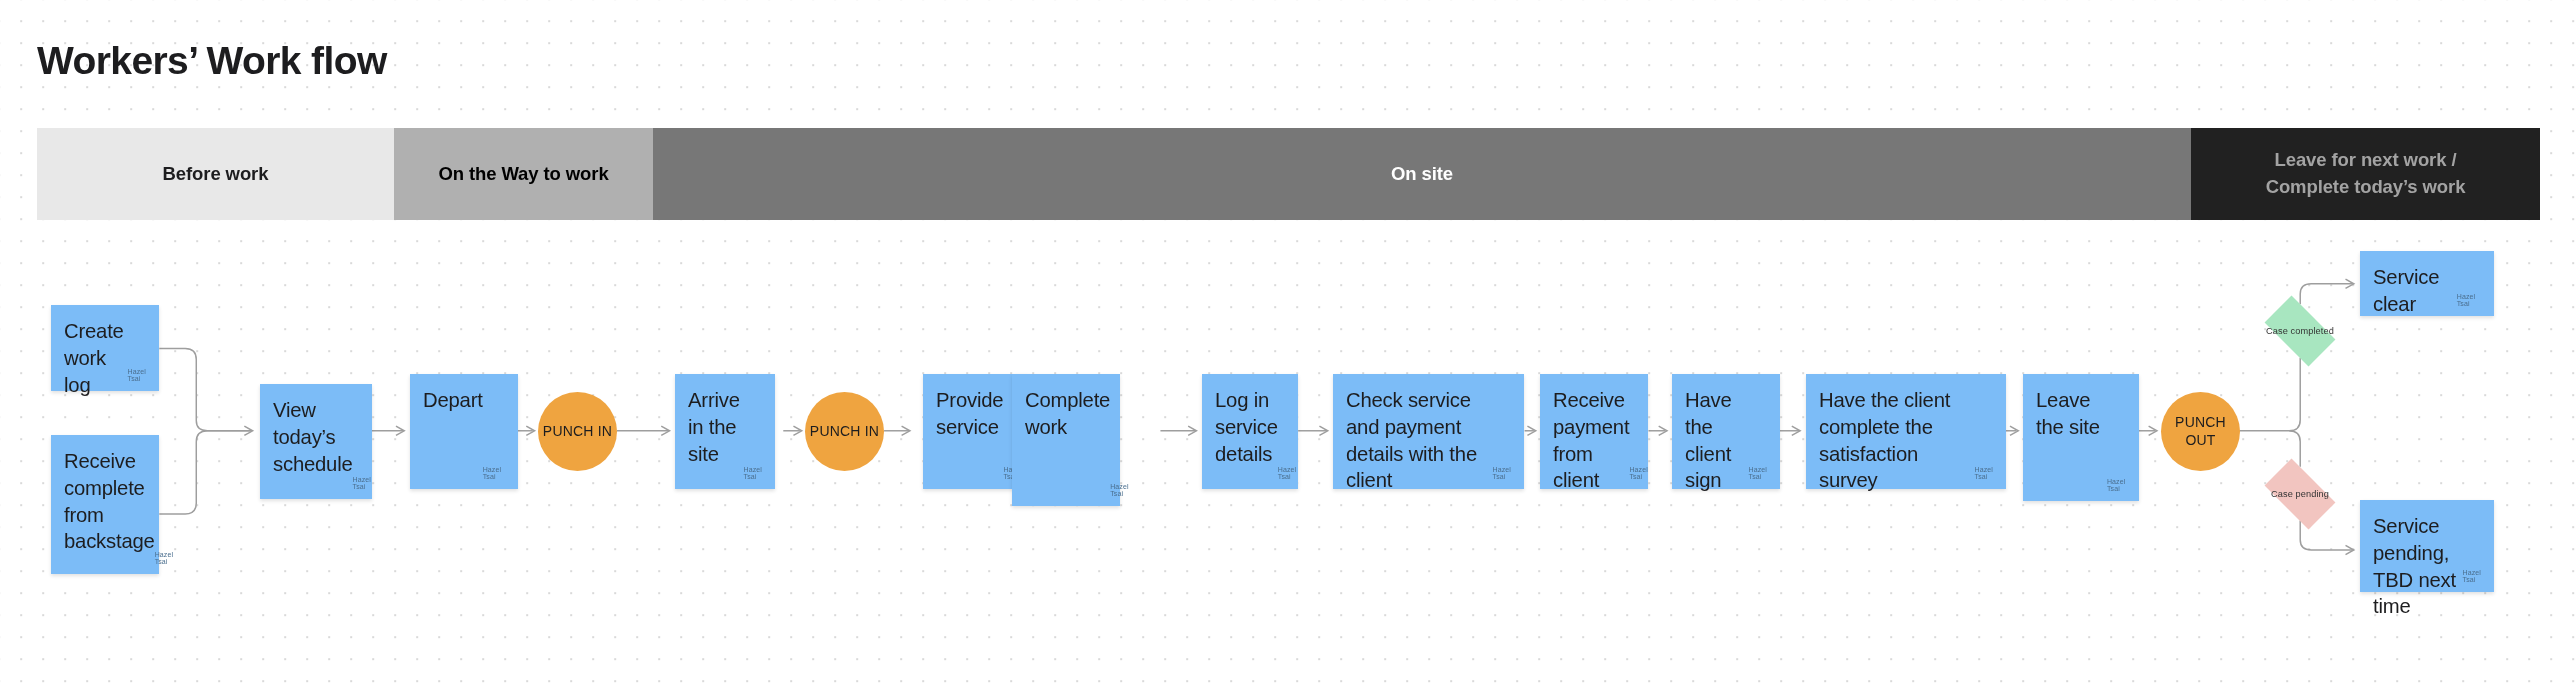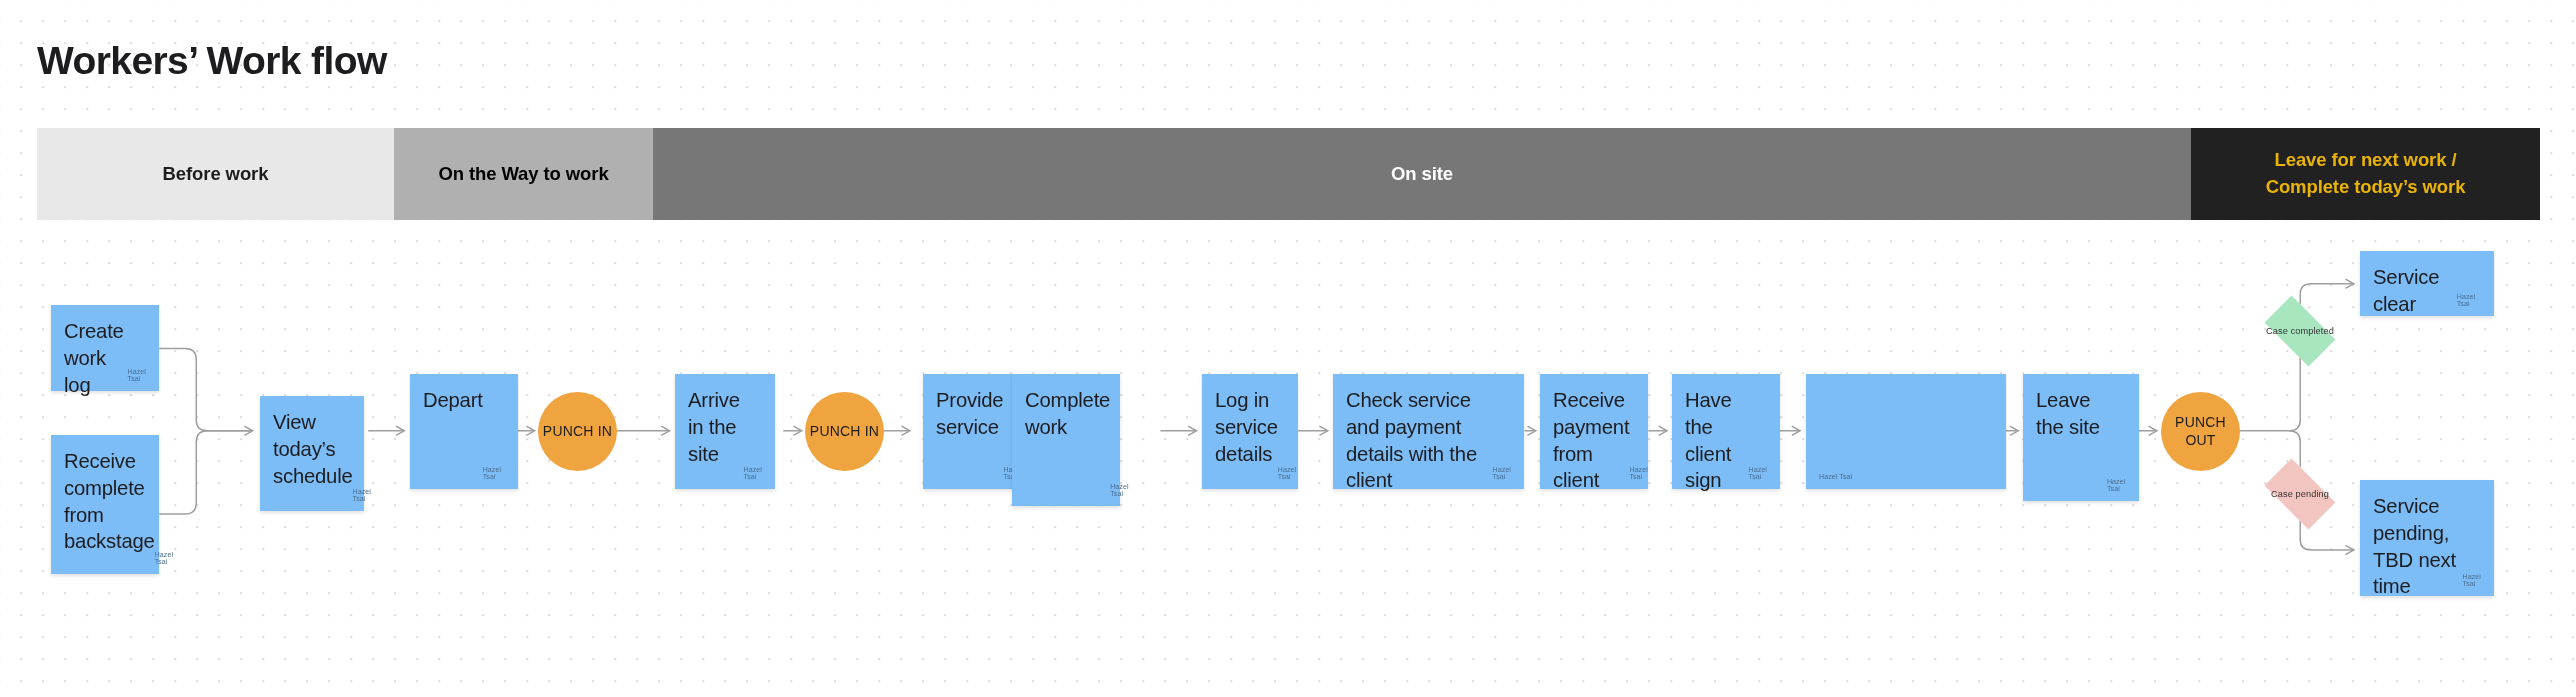--- a/index.html
+++ b/index.html
@@ -156,21 +156,21 @@
 <div id="phase-bar">
     <div class="phase p0" style="flex: 0 0 357px; background: rgb(232, 232, 232); color: rgb(29, 29, 31);">
       <span style="white-space: pre-line;">Before work</span>
     </div>
     <div class="phase p1" style="flex: 0 0 259px; background: rgb(176, 176, 176); color: #000000;">
       <span style="white-space: pre-line;">On the Way to work</span>
     </div>
     <div class="phase p2" style="flex: 0 0 1538px; background: rgb(119, 119, 119); color: rgb(255, 255, 255);">
       <span style="white-space: pre-line;">On site</span>
     </div>
-    <div class="phase p3" style="flex: 0 0 349px; background: rgb(33, 33, 33); color: #eab308;">
+    <div class="phase p3" style="flex: 0 0 349px; background: rgb(33, 33, 33); color: #a3a3a3;">
       <span style="white-space: pre-line;">Leave for next work /
 Complete today’s work</span>
     </div>
   </div>
 
 <div id="flow">
   <svg id="edges" viewBox="0 0 2786 754" xmlns="http://www.w3.org/2000/svg">
 
     <path class="edge" d="M172,377 L200,377 Q212,377 212,389 L212,455 Q212,466 224,466 L272,466"></path>
     <path class="edge" d="M172,556 L200,556 Q212,556 212,544 L212,478 Q212,466 224,466 L272,466"></path>
@@ -228,21 +228,21 @@
 
   <div id="nodes">
       <div class="node card" style="left: 51px; top: 305px; width: 108px; height: 86px;">
         <div class="card-label">Create work log</div>
         <div class="card-owner">Hazel Tsai</div>
       </div>
       <div class="node card" style="left: 51px; top: 435px; width: 108px; height: 139px;">
         <div class="card-label">Receive complete from backstage</div>
         <div class="card-owner">Hazel Tsai</div>
       </div>
-      <div class="node card" style="left: 260px; top: 396px; width: 104px; height: 115px;">
+      <div class="node card" style="left: 260px; top: 384px; width: 112px; height: 115px;">
         <div class="card-label">View today’s schedule</div>
         <div class="card-owner">Hazel Tsai</div>
       </div>
       <div class="node card" style="left: 410px; top: 374px; width: 108px; height: 115px;">
         <div class="card-label">Depart</div>
         <div class="card-owner">Hazel Tsai</div>
       </div>
       <div class="node punch" style="left: 538px; top: 392px; width: 79px; height: 79px;">
         <span>PUNCH IN</span>
       </div>
@@ -271,20 +271,21 @@
       </div>
       <div class="node card" style="left: 1540px; top: 374px; width: 108px; height: 115px;">
         <div class="card-label">Receive payment from client</div>
         <div class="card-owner">Hazel Tsai</div>
       </div>
       <div class="node card" style="left: 1672px; top: 374px; width: 108px; height: 115px;">
         <div class="card-label">Have the client sign</div>
         <div class="card-owner">Hazel Tsai</div>
       </div>
       <div class="node card" style="left: 1806px; top: 374px; width: 200px; height: 115px;">
+        <div class="card-label">Have the client complete the satisfaction survey</div>
         <div class="card-owner">Hazel Tsai</div>
       </div>
       <div class="node card" style="left: 2023px; top: 374px; width: 116px; height: 127px;">
         <div class="card-label">Leave the site</div>
         <div class="card-owner">Hazel Tsai</div>
       </div>
       <div class="node punch" style="left: 2161px; top: 392px; width: 79px; height: 79px;">
         <span>PUNCH OUT</span>
       </div>
       <div class="node diamond green" style="left: 2256px; top: 304px; width: 88px; height: 54px;">
@@ -292,19 +293,19 @@
         <span class="dia-label">Case completed</span>
       </div>
       <div class="node diamond pink" style="left: 2256px; top: 467px; width: 88px; height: 54px;">
         <div class="dia-shape"></div>
         <span class="dia-label">Case pending</span>
       </div>
       <div class="node card" style="left: 2360px; top: 251px; width: 134px; height: 65px;">
         <div class="card-label">Service clear</div>
         <div class="card-owner">Hazel Tsai</div>
       </div>
-      <div class="node card" style="left: 2360px; top: 480px; width: 134px; height: 116px;">
+      <div class="node card" style="left: 2360px; top: 500px; width: 134px; height: 92px;">
         <div class="card-label">Service pending, TBD next time</div>
         <div class="card-owner">Hazel Tsai</div>
       </div>
     </div>
 </div>
 
 
 </body></html>

